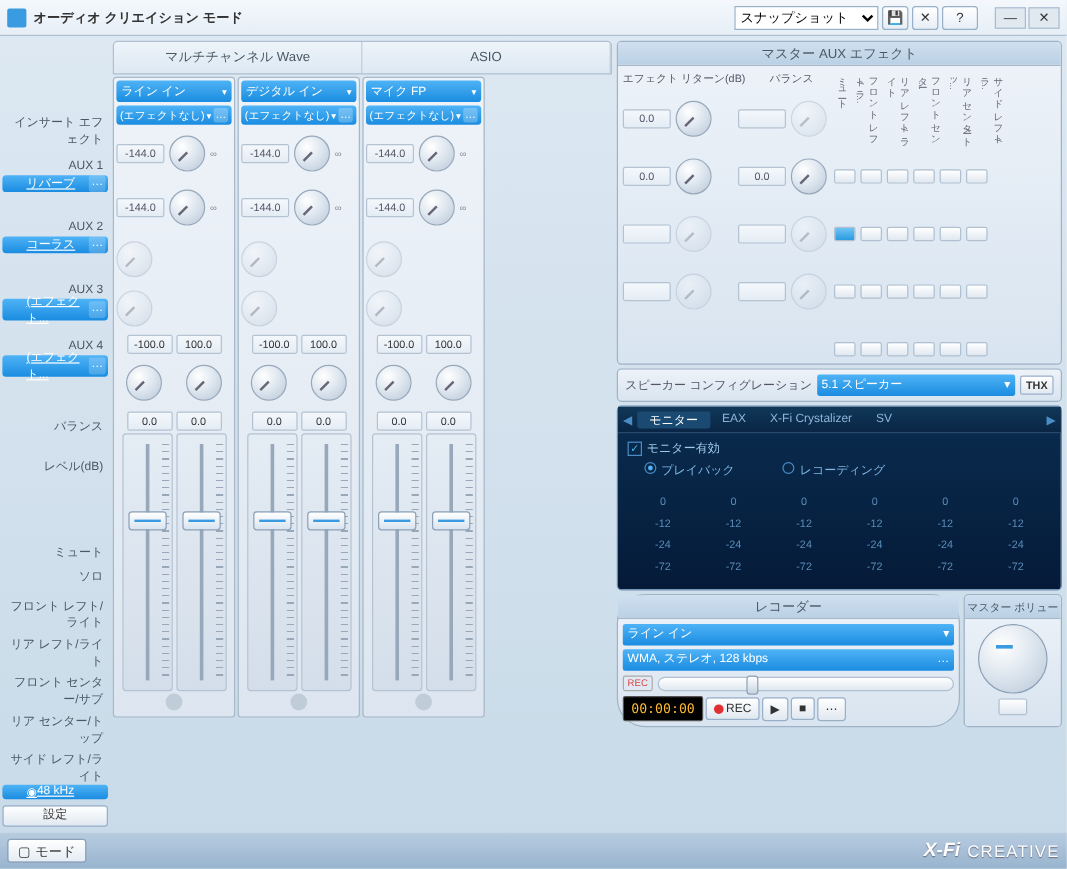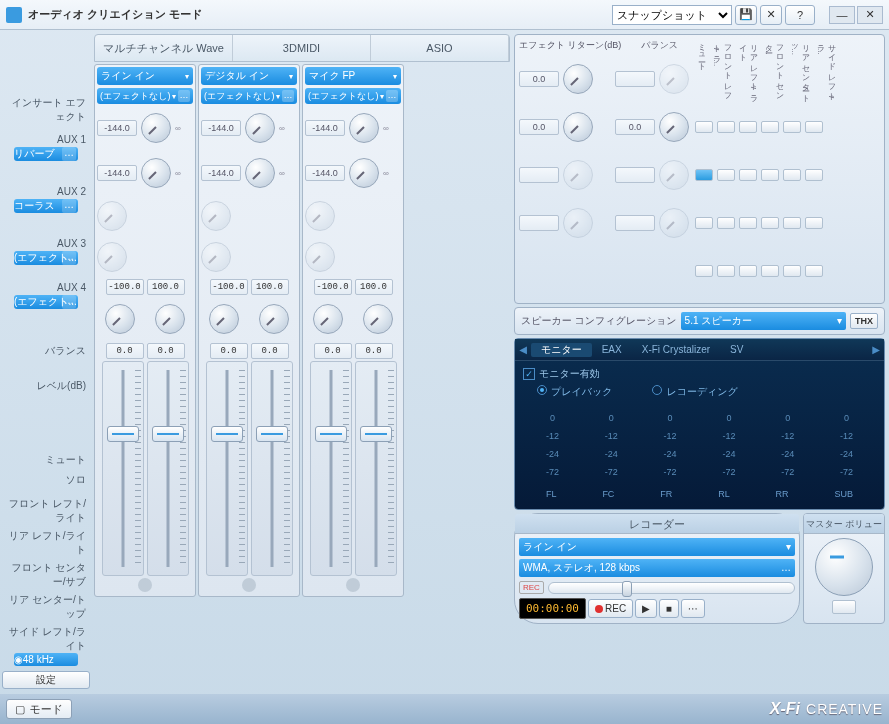--- a/index.html
+++ b/index.html
@@ -12,21 +12,21 @@
 .titlebar select { height: 20px; font-size: 11px; width: 120px; background: #fff; border: 1px solid #99b0c9; }
 .titlebar .tbtn { width: 22px; height: 20px; background: linear-gradient(#fff,#e6eef6); border: 1px solid #99b0c9; border-radius: 3px; margin-left: 3px; display: inline-flex; align-items: center; justify-content: center; cursor: pointer; }
 .titlebar .tbtn.wide { width: 30px; }
 .titlebar .winbtns { margin-left: 12px; display: flex; }
 .titlebar .winbtn { width: 26px; height: 18px; background: #e0e8f0; border: 1px solid #aabbd0; margin-left: 2px; display: flex; align-items: center; justify-content: center; cursor: pointer; }
 
 .main { display: flex; height: 664px; }
 .leftcol { width: 92px; padding: 34px 2px 2px 2px; display: flex; flex-direction: column; }
 .leftcol .lbl { font-size: 10px; color: #4a5866; text-align: right; padding-right: 4px; margin-top: 6px; }
 .leftcol .auxlbl { font-size: 10px; color: #4a5866; text-align: right; padding-right: 4px; margin-top: 10px; }
-.bluebtn { background: linear-gradient(#4fb3f6, #1a8ce0); color: #fff; font-size: 10px; height: 18px; border-radius: 3px; display: flex; align-items: center; padding: 0 0; margin: 2px 12px; cursor: pointer; position: relative; }
+.bluebtn { background: linear-gradient(#4fb3f6, #1a8ce0); color: #fff; font-size: 10px; height: 18px; border-radius: 3px; display: flex; align-items: center; padding: 0 20px; margin: 2px 0; cursor: pointer; position: relative; text-decoration: underline; }
 .bluebtn .dots { position: absolute; right: 2px; width: 14px; height: 14px; background: rgba(255,255,255,.2); border-radius: 2px; text-align: center; line-height: 12px; }
 .leftcol .samplerate { margin-top: auto; }
 .settingsbtn { background: linear-gradient(#fff,#e0e8f0); border: 1px solid #99b0c9; height: 18px; border-radius: 3px; text-align: center; font-size: 10px; line-height: 16px; margin: 3px 0; cursor: pointer; }
 
 .mixarea { width: 420px; display: flex; flex-direction: column; }
 .tabs { height: 28px; display: flex; background: linear-gradient(#eef4fa, #dce8f2); border: 1px solid #b0c0d0; border-radius: 4px 4px 0 0; margin: 4px 2px 0; }
 .tab { flex: 1; text-align: center; line-height: 26px; font-size: 11px; color: #4a5866; cursor: pointer; border-right: 1px solid #c0ccd8; }
 .tab.active { background: #fff; font-weight: bold; border-bottom: 2px solid #fff; }
 .channels { display: flex; padding: 2px; gap: 2px; }
 .chstrip { width: 102px; background: linear-gradient(#eef3f9,#dde6f0); border: 1px solid #a8b8c9; border-radius: 3px; padding: 2px; }
@@ -36,21 +36,21 @@
 .fxsel .arr { margin-left: auto; font-size: 8px; }
 .fxsel .dots { width: 12px; height: 12px; background: rgba(255,255,255,.25); margin-left: 2px; border-radius: 2px; text-align: center; line-height: 10px; font-size: 9px; }
 .knobrow { display: flex; align-items: center; gap: 4px; margin: 3px 0; height: 42px; }
 .knobrow.double { justify-content: space-around; }
 .valdisp { width: 40px; height: 16px; background: linear-gradient(#f4f8fc,#e4ecf4); border: 1px solid #b4c2d2; border-radius: 2px; font-size: 9px; text-align: center; line-height: 14px; color: #556; }
 .knob { width: 36px; height: 36px; border-radius: 50%; background: radial-gradient(circle at 35% 30%, #fff, #d8e2ec 55%, #b8c6d6); border: 1px solid #98a8bb; position: relative; cursor: pointer; }
 .knob::after { content: ''; position: absolute; left: 50%; top: 3px; width: 2px; height: 10px; background: #667; transform-origin: bottom center; transform: translateX(-50%) rotate(-135deg); }
 .knob.sm { width: 30px; height: 30px; }
 .inftxt { font-size: 8px; color: #889; }
 .levelbox { display: flex; gap: 3px; justify-content: center; margin: 2px 0; }
-.lvldisp { width: 38px; height: 16px; background: linear-gradient(#f4f8fc,#e4ecf4); border: 1px solid #b4c2d2; border-radius: 2px; font-size: 9px; text-align: center; line-height: 14px; font-family: Liberation Mono, monospace; }
+.lvldisp { width: 38px; height: 16px; background: linear-gradient(#f4f8fc,#e4ecf4); border: 1px solid #b4c2d2; border-radius: 2px; font-size: 9px; text-align: center; line-height: 14px; }
 .faders { display: flex; gap: 3px; justify-content: center; margin-top: 2px; }
 .fader { width: 42px; height: 215px; background: linear-gradient(#e4ecf4,#d4deea); border: 1px solid #b4c2d2; border-radius: 3px; position: relative; }
 .fader .track { position: absolute; left: 50%; top: 8px; bottom: 8px; width: 3px; background: #98a8bb; transform: translateX(-50%); }
 .fader .cap { position: absolute; left: 50%; transform: translateX(-50%); width: 32px; height: 16px; background: linear-gradient(#fff,#d8e4f0); border: 1px solid #8ca0b6; border-radius: 3px; top: 64px; cursor: grab; }
 .fader .cap::after { content: ''; position: absolute; left: 4px; right: 4px; top: 50%; height: 2px; background: #3a9be0; transform: translateY(-50%); }
 .fader .ticks { position: absolute; right: 2px; top: 8px; bottom: 8px; width: 6px; background: repeating-linear-gradient(#99a8b8 0 1px, transparent 1px 6px); }
 .lockrow { text-align: center; margin-top: 2px; }
 .lock { width: 14px; height: 14px; display: inline-block; background: #c0ccd8; border-radius: 50%; }
 
 .rightcol { flex: 1; display: flex; flex-direction: column; padding: 4px 4px 0 2px; gap: 3px; }
@@ -165,21 +165,20 @@
     <div class="lbl" style="margin-top:4px">フロント センター/サブ</div>
     <div class="lbl" style="margin-top:4px">リア センター/トップ</div>
     <div class="lbl" style="margin-top:4px">サイド レフト/ライト</div>
     <div class="bluebtn samplerate">◉ <span>48 kHz</span></div>
     <div class="settingsbtn">設定</div>
   </div>
 
   <div class="mixarea">
     <div class="tabs">
       <div class="tab">マルチチャンネル Wave</div>
-      <div class="tab">3DMIDI</div>
       <div class="tab">ASIO</div>
     </div>
     <div class="channels" id="channels">
         <div class="chstrip">
     <div class="dropsel">ライン イン<span class="arr">▾</span></div>
     <div class="fxsel">(エフェクトなし)<span class="arr">▾</span><span class="dots">…</span></div>
     <div class="knobrow">
             <div class="valdisp">-144.0</div>
             <div class="knob sm"></div>
             <span class="inftxt">∞</span>
@@ -310,20 +309,21 @@
             </div>
           </div>
     <div class="lockrow"><span class="lock"></span></div>
   </div>
       </div>
   </div>
 
   <div class="rightcol">
 
     <div class="panel" style="height:270px">
+      <div class="panelhdr">マスター AUX エフェクト</div>
       <div class="auxgrid">
         <div style="display:flex;flex-direction:column;">
           <div style="display:flex;gap:20px;font-size:9px;color:#556;margin-bottom:3px;">
             <span>エフェクト リターン(dB)</span>
             <span>バランス</span>
           </div>
           <div id="auxrows">
               <div style="display: flex; align-items: center; gap: 4px; height: 48px;">
     <div class="valdisp">0.0</div>
     <div class="knob sm" style=""></div>
@@ -461,28 +461,20 @@
               <div class="mv">-24</div>
               <div class="mv">-72</div>
             </div>
             <div class="metercol">
               <div class="mv">0</div>
               <div class="mv">-12</div>
               <div class="mv">-24</div>
               <div class="mv">-72</div>
             </div>
           </div>
-        <div class="meterlbls" id="meterlbls">
-            <span>FL</span>
-            <span>FC</span>
-            <span>FR</span>
-            <span>RL</span>
-            <span>RR</span>
-            <span>SUB</span>
-          </div>
       </div>
     </div>
 
     <div class="botrow">
       <div class="panel recpanel">
         <div class="panelhdr">レコーダー</div>
         <div class="recsel">
             <span>ライン イン</span>
             <span class="arr">▾</span>
           </div>

